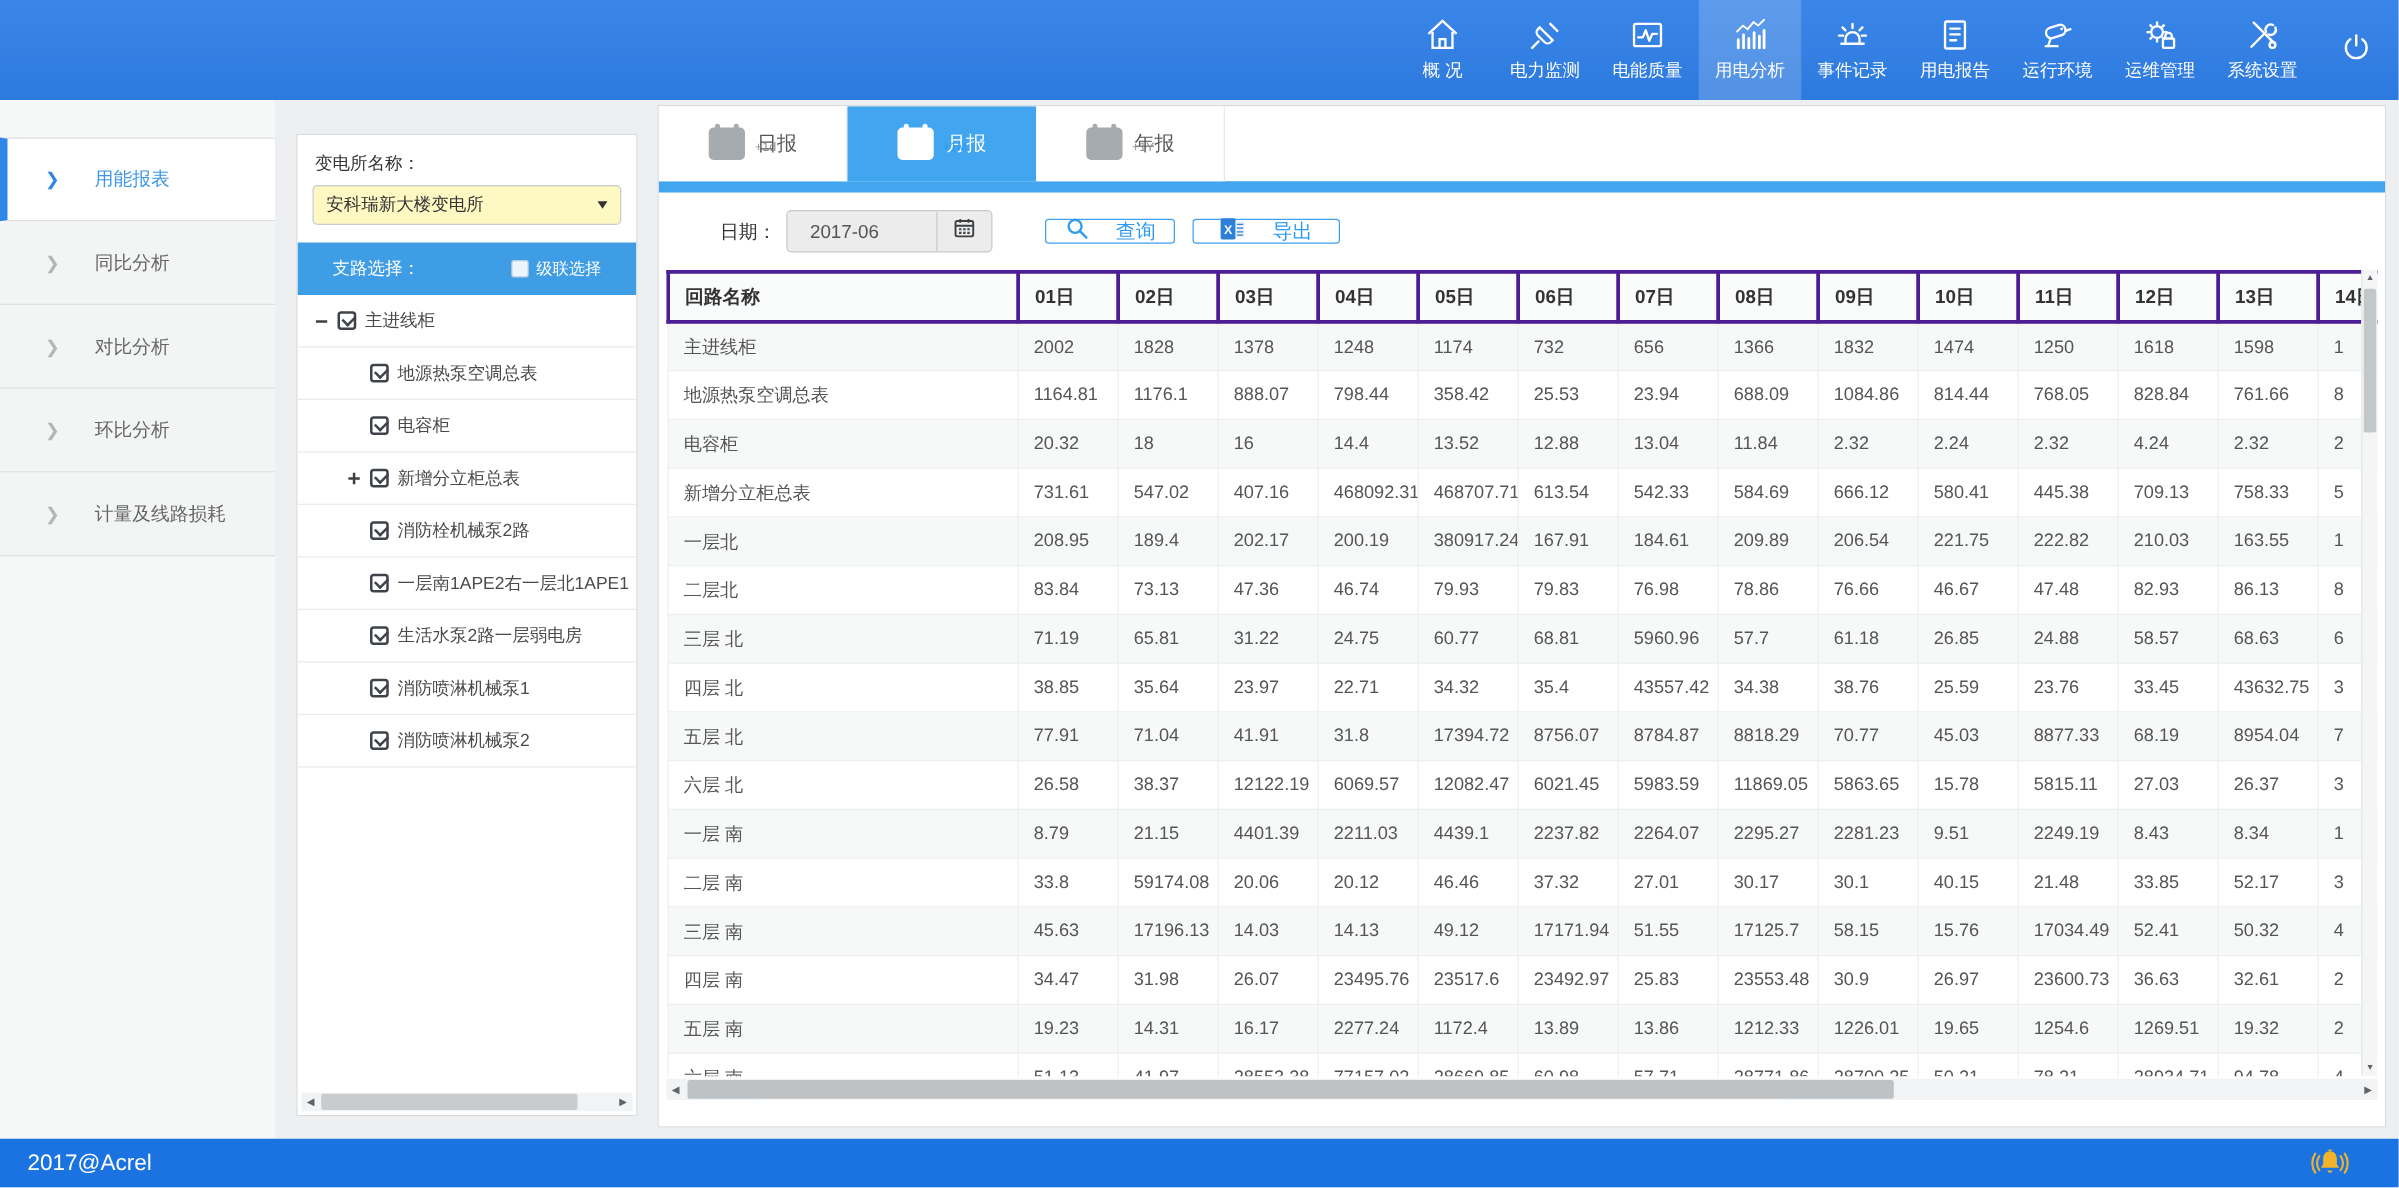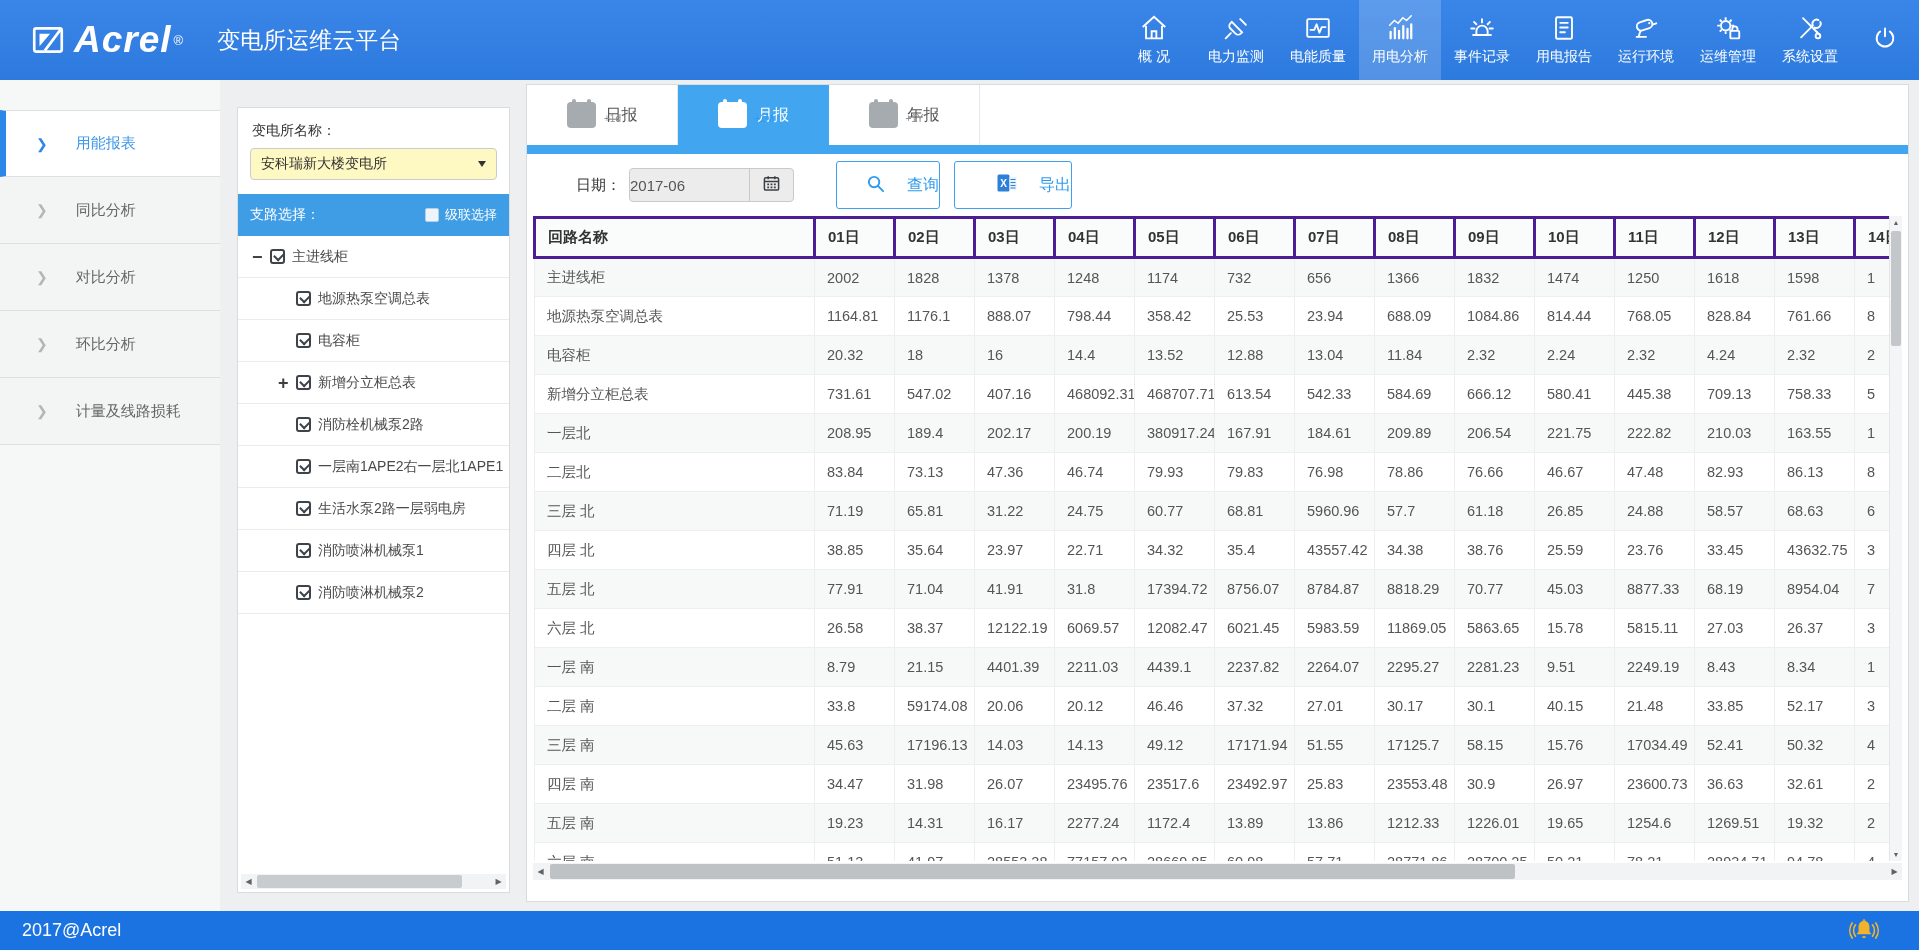--- a/index.html
+++ b/index.html
@@ -30,21 +30,21 @@
   .side-item:first-child { border-top:1px solid #dddfe0; }
   .side-chevron { color:#b3b6b8; font-size:14px; }
   .side-item.active { background:#fff; border-left:6px solid #2c87e8; padding-left:30px; color:#3d96e8; }
   .side-item.active .side-chevron { color:#2c87e8; font-weight:bold; }
 
   
   .tree-card { margin:27px 0 18px 17px; width:273px; flex:none; background:#fff; border:1px solid #d9dcde; position:relative; height:786px; overflow:hidden; }
   .station-label { padding:14px 14px 8px; font-size:14px; color:#333; }
   .station-select { margin:0 12px 14px; height:32px; border:1px solid #c8ccd0; border-radius:4px; display:flex; align-items:center; justify-content:space-between; padding:0 10px; font-size:14px; color:#333; cursor:pointer; background:#fef9c3; }
   .sel-caret { width:0; height:0; border-left:4.5px solid transparent; border-right:4.5px solid transparent; border-top:6px solid #333; }
-  .branch-bar { height:42px; background:#3f9de6; color:#fff; display:flex; align-items:center; padding:0 12px; font-size:14px; }
+  .branch-bar { height:42px; background:#3f9de6; color:#fff; display:flex; align-items:center; padding:0 28px; font-size:14px; }
   .cascade { margin-left:auto; display:flex; align-items:center; gap:6px; font-size:13px; cursor:pointer; }
   .cascade-box { width:14px; height:14px; background:#fff; border:1px solid #c9d4da; border-radius:2px; opacity:.9; }
   .tree-node { height:42px; display:flex; align-items:center; border-bottom:1px solid #e9ebec; font-size:14px; color:#4a4a4a; padding-left:14px; white-space:nowrap; overflow:hidden; cursor:pointer; }
   .tree-node.lvl1 { padding-left:58px; }
   .node-toggle { font-weight:900; font-size:18px; color:#3c4043; width:18px; flex:none; line-height:1; }
   .lvl1 .node-toggle { margin-left:-18px; }
   .node-cbx { width:15px; height:15px; border:2px solid #3e434a; border-radius:3px; margin-right:7px; position:relative; flex:none; }
   .node-cbx::after { content:""; position:absolute; left:1.5px; top:0.5px; width:8px; height:4.5px; border-left:2.5px solid #3e434a; border-bottom:2.5px solid #3e434a; transform:rotate(-45deg); }
   .tree-hscroll { position:absolute; left:3px; right:3px; bottom:3px; height:15px; background:#f2f3f4; }
   .hs-arrow { position:absolute; top:0; bottom:0; width:15px; display:flex; align-items:center; justify-content:center; font-size:8px; color:#5f6368; cursor:pointer; }
@@ -60,23 +60,23 @@
   .cal::before,.cal::after { content:""; position:absolute; top:-3px; width:4px; height:7px; border-radius:2px; background:inherit; }
   .cal::before { left:5px; } .cal::after { right:5px; }
   .cal-badge { position:absolute; left:2px; right:2px; top:8px; bottom:2px; background:#fff; border-radius:2px; display:flex; align-items:center; justify-content:center; font-size:10px; font-weight:normal; color:#8b9095;margin-left:44px; }
   .tab.active .cal { background:#fff; }
   .tab.active .cal-badge { color:#2e9bf0; }
   .tab-underline { height:9px; background:#41a5f0; }
 
   .filter-row { height:62px; display:flex; align-items:center; padding-left:26px;margin-left:23px; }
   .date-label { font-size:15px; color:#333; margin-right:8px; }
   .date-group { display:flex; width:165px; height:34px; border:1px solid #c6cacd; border-radius:4px; overflow:hidden; background:#ececec; }
-  .date-text { flex:1; display:flex; align-items:center; padding-left:0; font-size:15px; color:#555; cursor:text; }
+  .date-text { flex:1; display:flex; align-items:center; padding-left:18px; font-size:15px; color:#555; cursor:text; }
   .date-cal-btn { width:44px; border-left:1px solid #c6cacd; display:flex; align-items:center; justify-content:center; cursor:pointer; }
-  .btn { height:48px; border:1px solid #41a0ee; border-radius:3px; background:#fff; color:#2f9bef; font-size:16px; display:flex; align-items:center; justify-content:flex-end; gap:22px; cursor:pointer; }
+  .btn { height:20px; border:1px solid #41a0ee; border-radius:3px; background:#fff; color:#2f9bef; font-size:16px; display:flex; align-items:center; justify-content:center; gap:22px; cursor:pointer; }
   .btn svg { flex:none; }
   .btn.query { width:104px; margin-left:42px; }
   .btn.export { width:118px; margin-left:14px; }
 
   .table-wrap { margin:0 6px; position:relative; height:645px; overflow:hidden; }
   table { border-collapse:collapse; table-layout:fixed; width:1400px; }
   th { height:40px; font-size:15px; font-weight:bold; color:#333; text-align:left; padding-left:12px; background:#fafbfb; border:3px solid #4c1d95; white-space:nowrap; overflow:hidden; }
   td { height:39px; font-size:14.5px; color:#555; padding-left:12px; border:1px solid #eceeef; white-space:nowrap; overflow:hidden; }
   tbody tr:nth-child(odd) { background:#f7f8f8; }
 
@@ -90,32 +90,20 @@
 
   
   .footer { height:39px; flex:none; background:#1a73e0; display:flex; align-items:center; padding:0 22px; color:#fff; font-size:18px; }
   .bell { margin-left:auto; margin-right:16px; cursor:pointer; display:flex; }
   .bell svg { width:34px; height:29px; }
 </style>
 </head>
 <body>
 
 <header class="topbar">
-  <div class="brand">
-    <span class="logo-icon">
-      <svg viewBox="0 0 34 34">
-          <rect x="4" y="6" width="26" height="22" rx="2" fill="none" stroke="#fff" stroke-width="2.5"></rect>
-          <path d="M9 11h10L9 23z" fill="#fff"></path>
-          <path d="M29 7L14 27" stroke="#fff" stroke-width="2.5"></path>
-        </svg>
-    </span>
-    <span class="logo-text">Acrel</span>
-    <span class="logo-reg">®</span>
-    <span class="page-title">变电所运维云平台</span>
-  </div>
   <nav class="topnav">
       <div class="nav-item">
     <span class="nav-icon">
           <svg viewBox="0 0 32 32" fill="none" stroke="#fff" stroke-width="2">
             <path d="M4 15L16 4l12 11"></path>
             <path d="M7.5 13.5V27h17V13.5"></path>
             <path d="M13.5 27v-7.5h5V27"></path>
           </svg>
         </span>
     <span class="nav-label">概 况</span>

